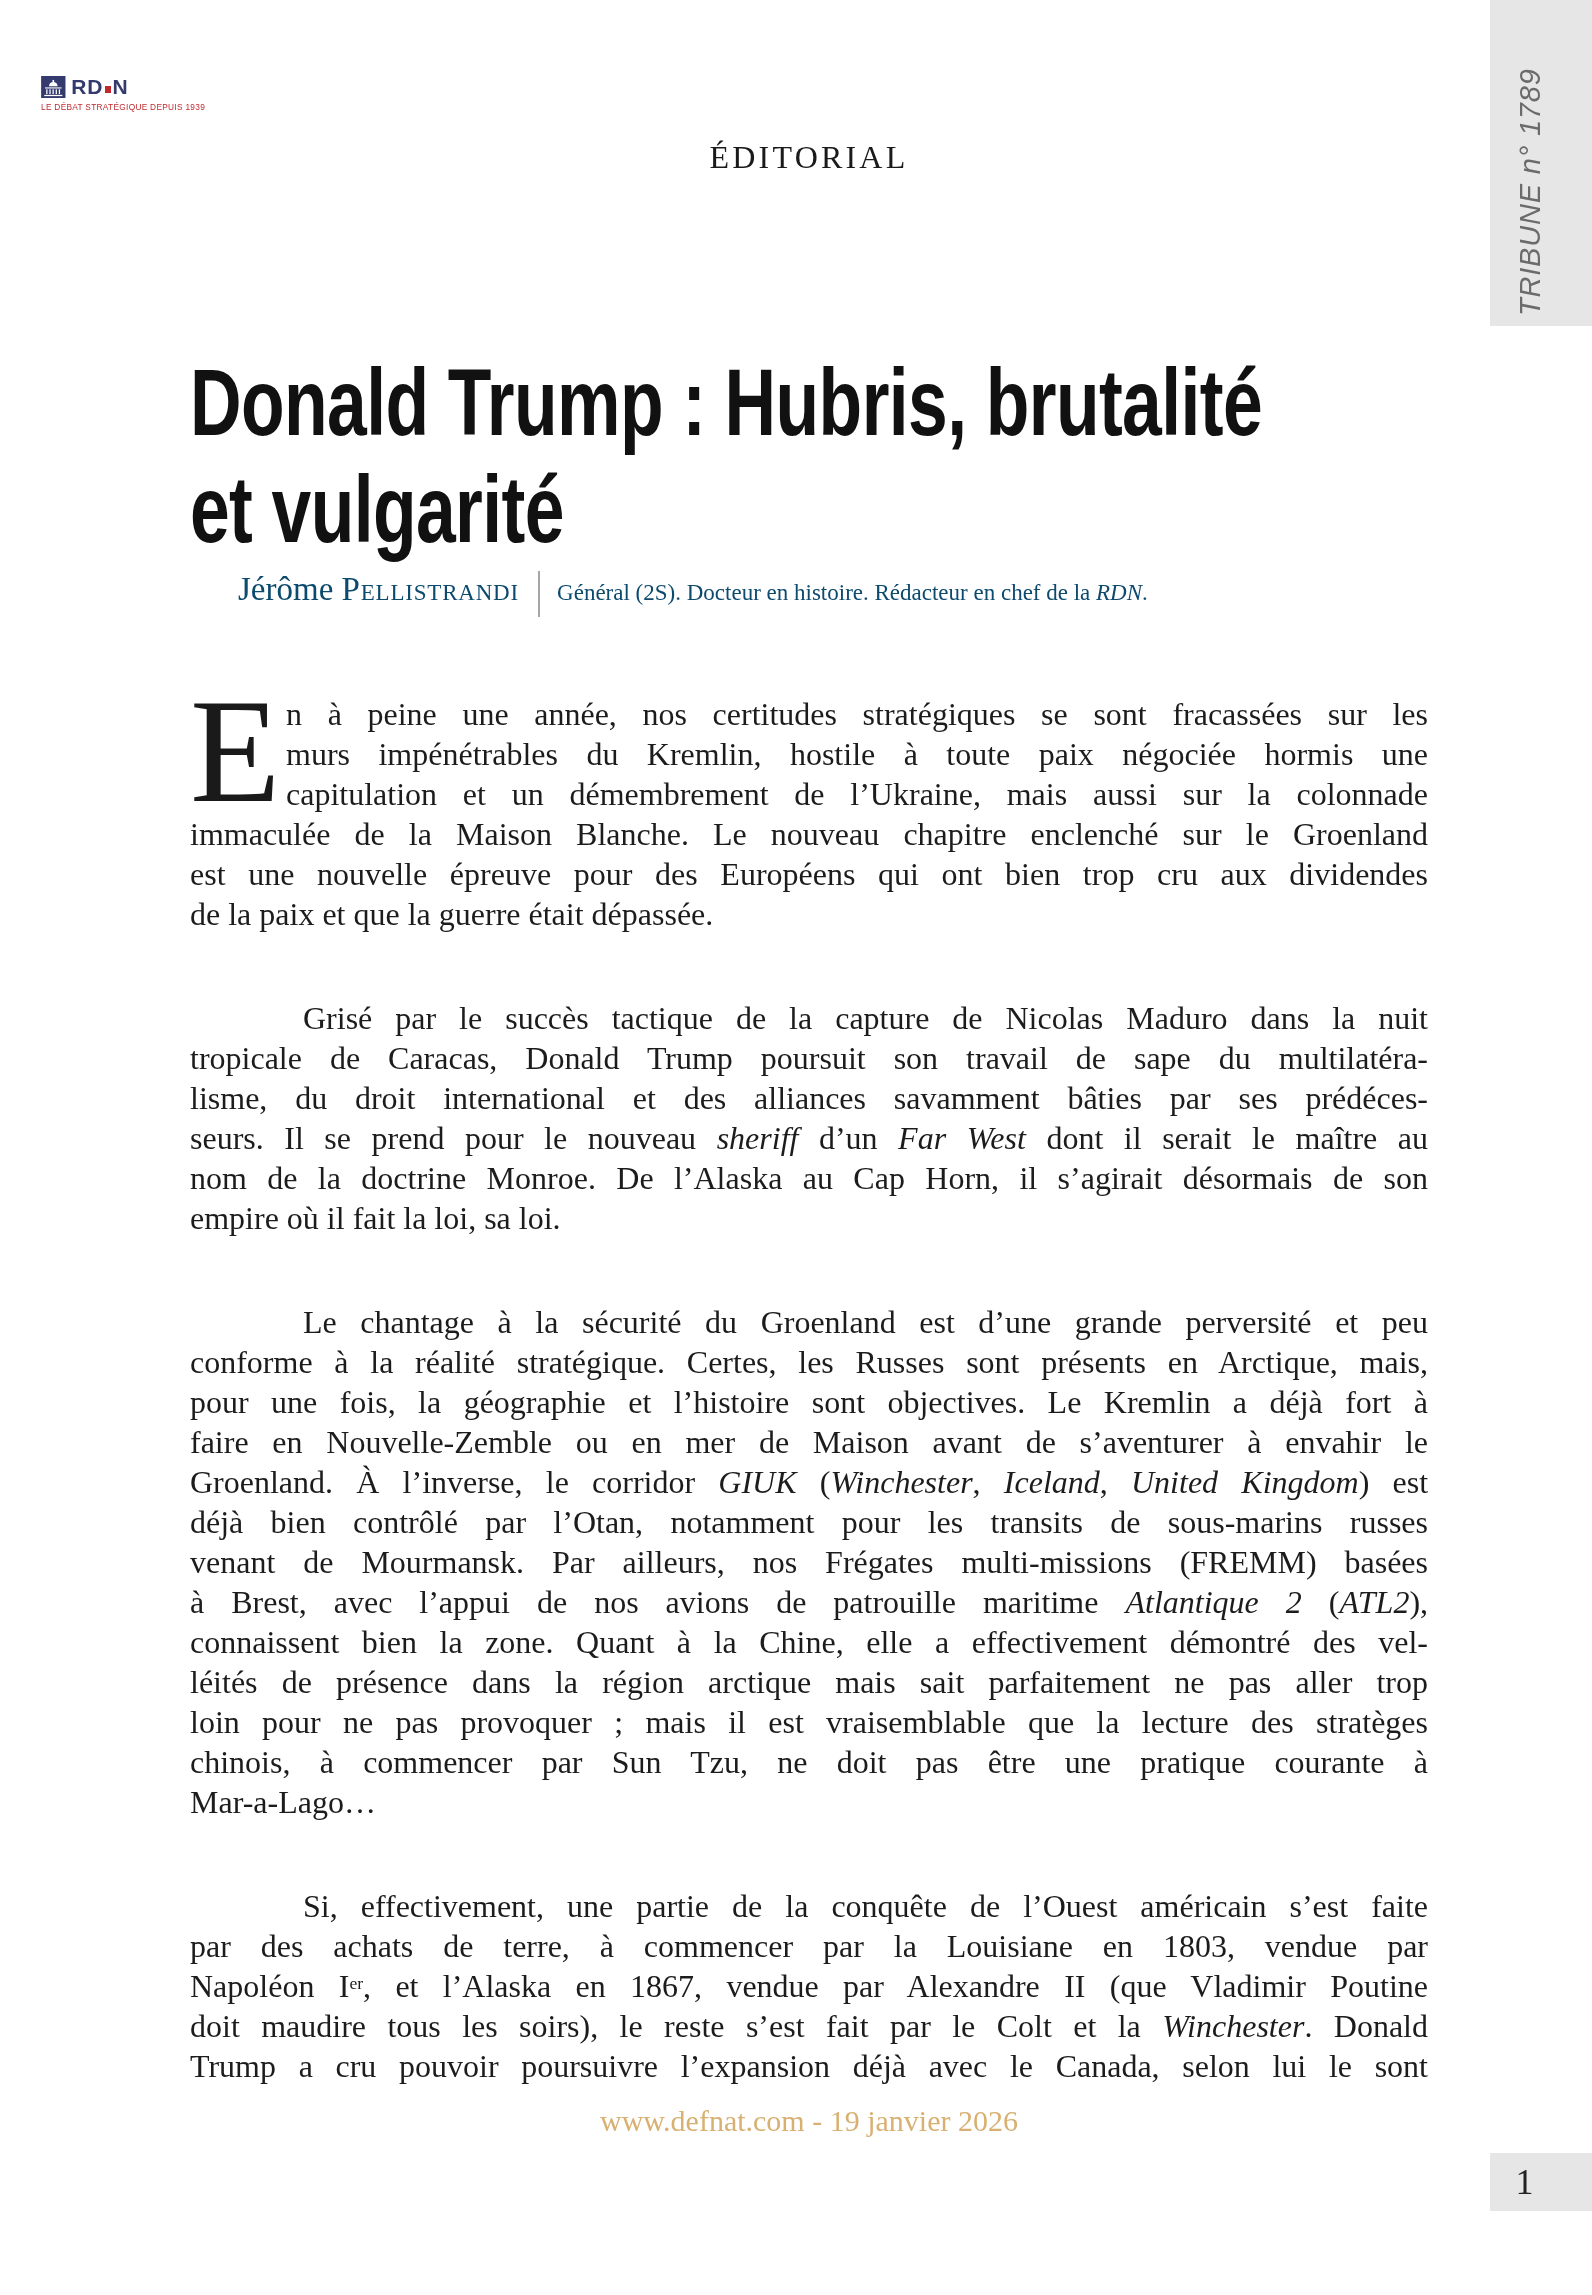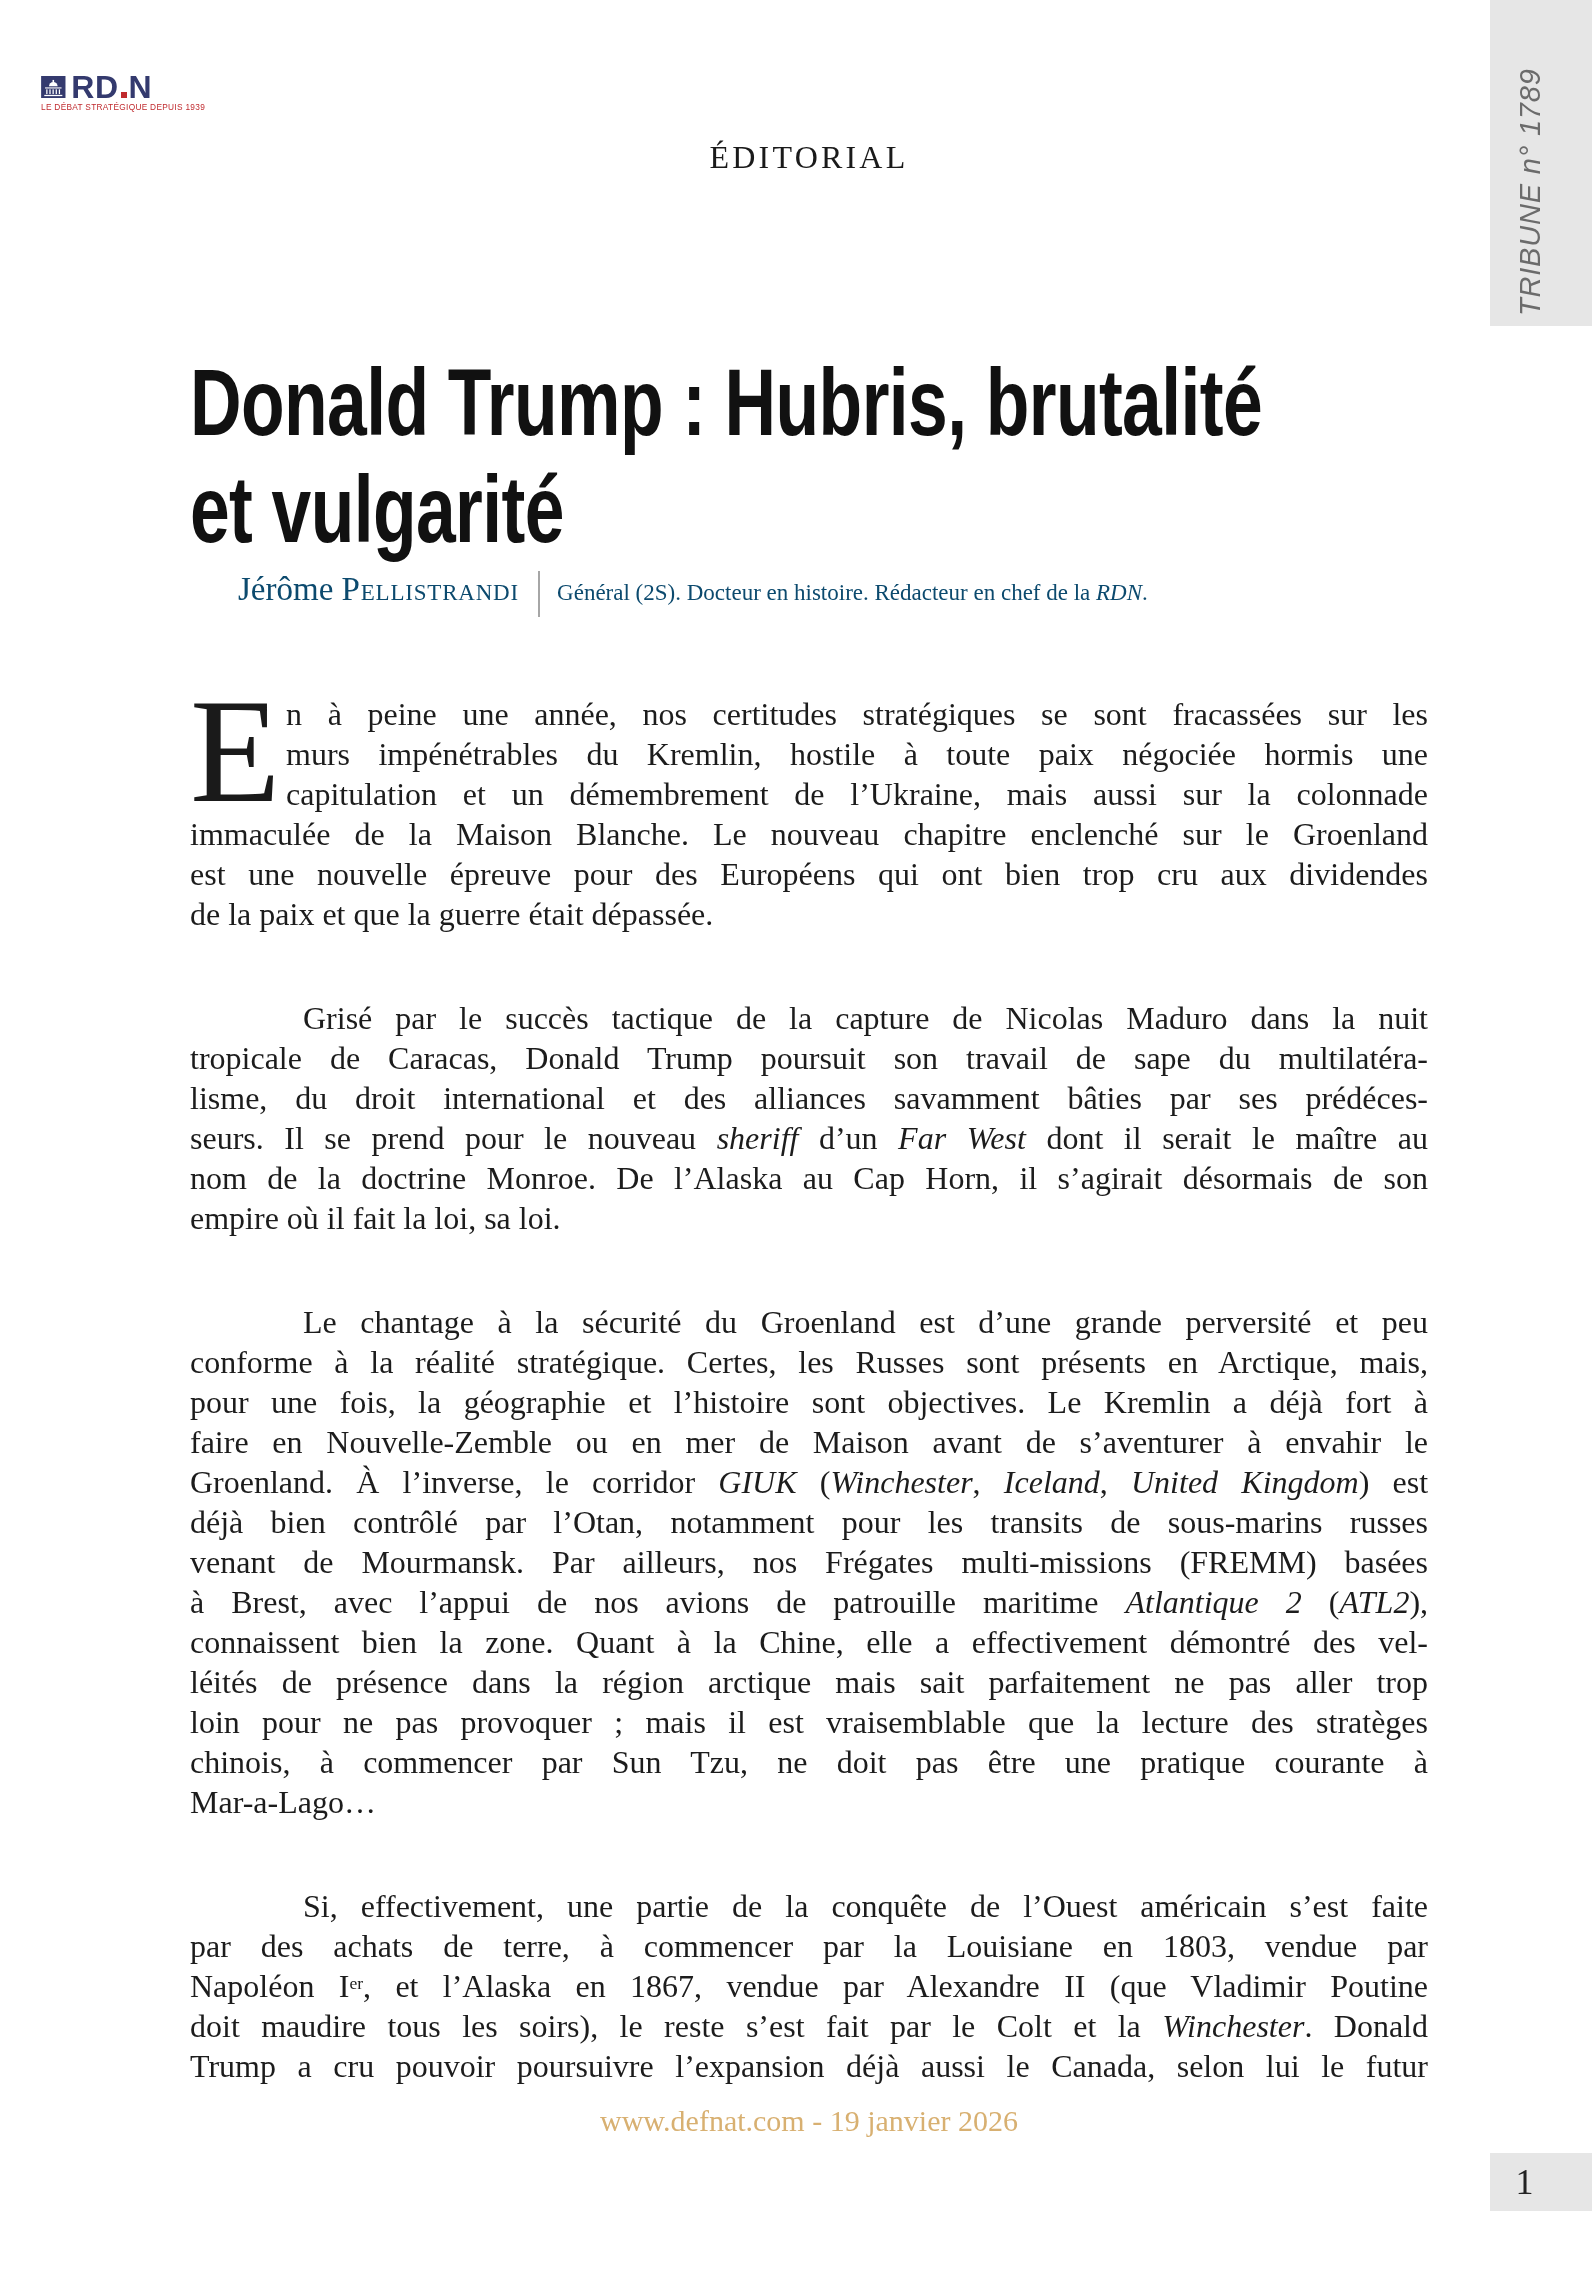--- a/index.html
+++ b/index.html
@@ -19,27 +19,27 @@
     color: #1c1c1c;
   }
 
   
   .logo { position: absolute; left: 41px; top: 76px; }
   .logo-top { display: flex; align-items: flex-start; }
   .logo-icon { display: block; }
   .logo-word {
     font-family: "Liberation Sans", sans-serif;
     font-weight: bold;
-    font-size: 32px;
+    font-size: 21px;
     line-height: 22px;
     letter-spacing: 0.8px;
     color: #343a6e;
     margin-left: 5.6px;
     display: flex;
-    align-items: flex-end;
+    align-items: center;
   }
   .logo-dot {
     display: inline-block;
     width: 6.3px; height: 6.3px;
     background: #c02a2e;
     margin: 4.8px 1.6px 0 1.6px;
   }
   .logo-tagline {
     margin-top: 4px;
     font-family: "Liberation Sans", sans-serif;
@@ -240,21 +240,21 @@
         <div class="line">léités de présence dans la région arctique mais sait parfaitement ne pas aller trop</div>
         <div class="line">loin pour ne pas provoquer ; mais il est vraisemblable que la lecture des stratèges</div>
         <div class="line">chinois, à commencer par Sun Tzu, ne doit pas être une pratique courante à</div>
         <div class="line lastline">Mar-a-Lago…</div>
       </div>
       <div class="para indent">
         <div class="line">Si, effectivement, une partie de la conquête de l’Ouest américain s’est faite</div>
         <div class="line">par des achats de terre, à commencer par la Louisiane en 1803, vendue par</div>
         <div class="line">Napoléon I<sup>er</sup>, et l’Alaska en 1867, vendue par Alexandre II (que Vladimir Poutine</div>
         <div class="line">doit maudire tous les soirs), le reste s’est fait par le Colt et la <i>Winchester</i>. Donald</div>
-        <div class="line">Trump a cru pouvoir poursuivre l’expansion déjà aussi le Canada, selon lui le futur</div>
+        <div class="line">Trump a cru pouvoir poursuivre l’expansion déjà avec le Canada, selon lui le sont</div>
       </div>
     </div>
 
   <div class="footer">www.defnat.com - 19 janvier 2026</div>
 
   <div class="page-num-box">
     <span class="page-num">1</span>
   </div>
 
 </div>

